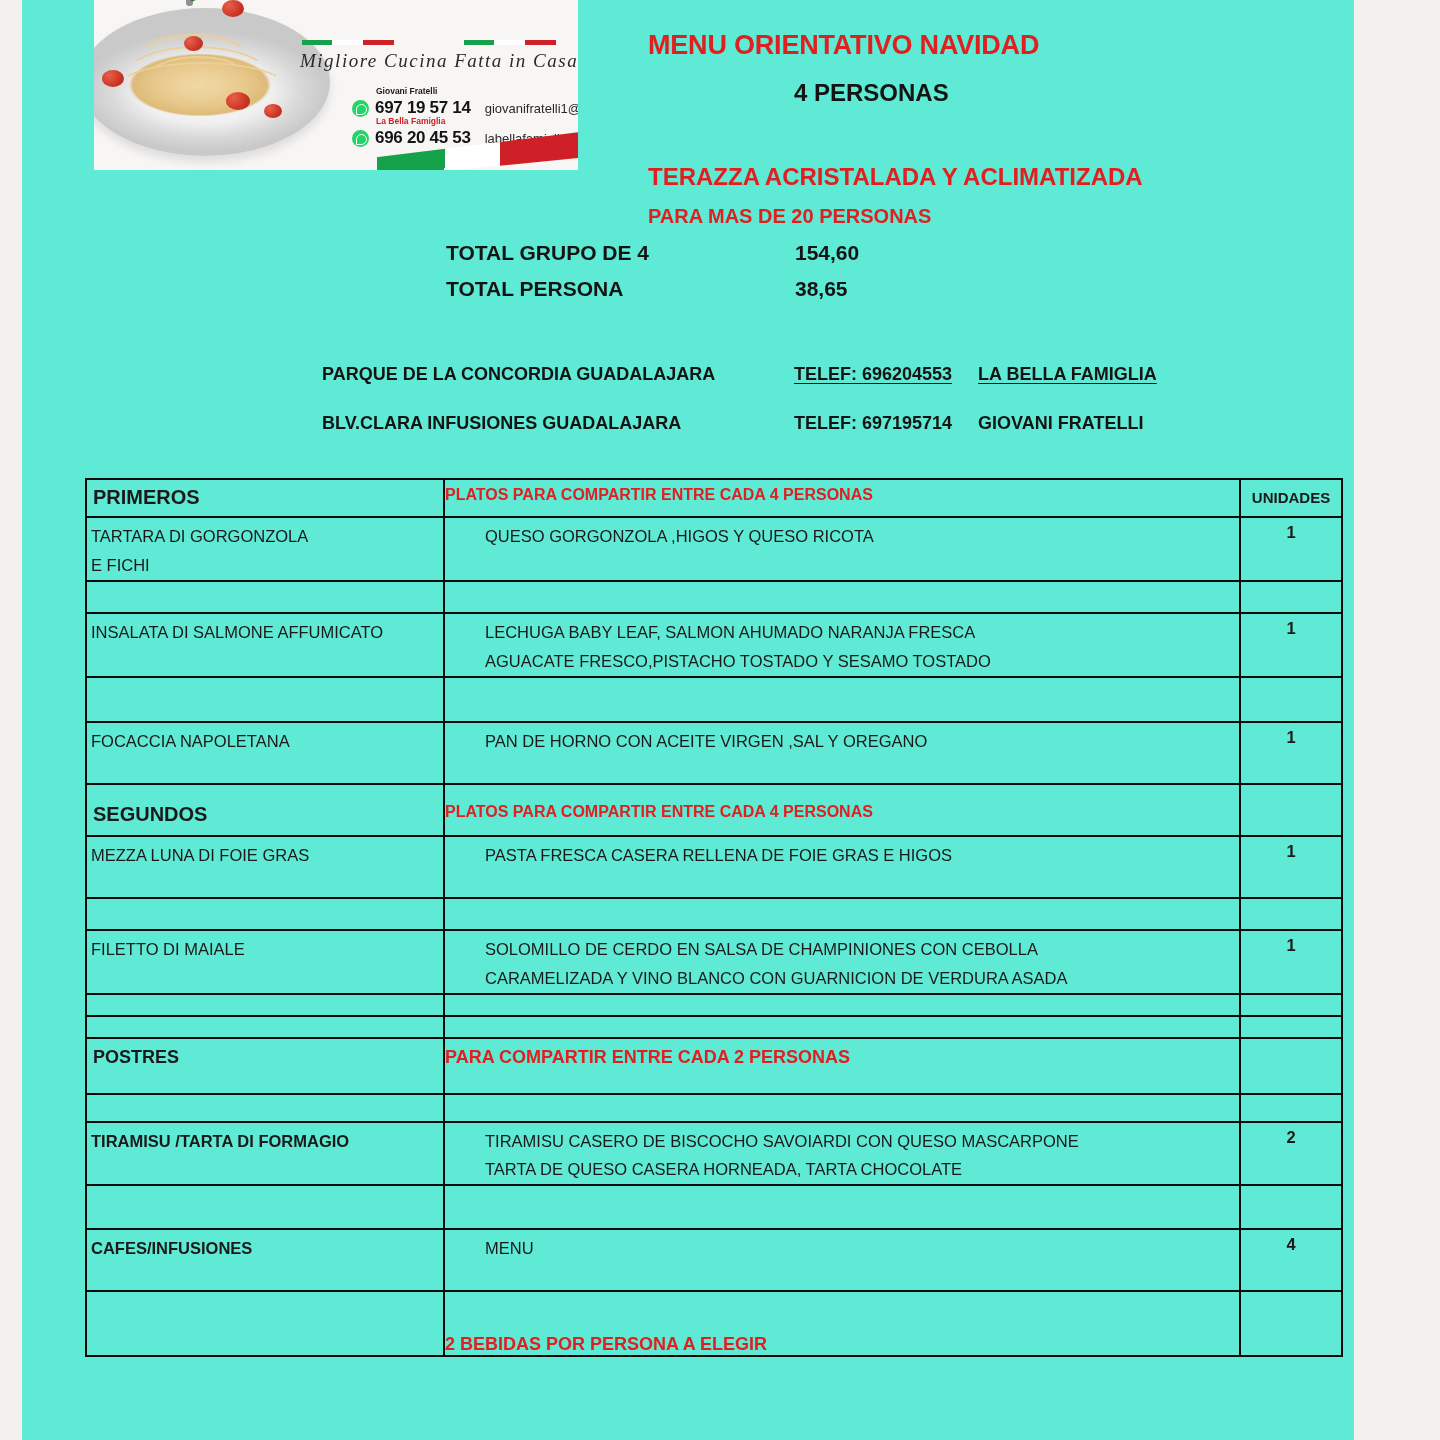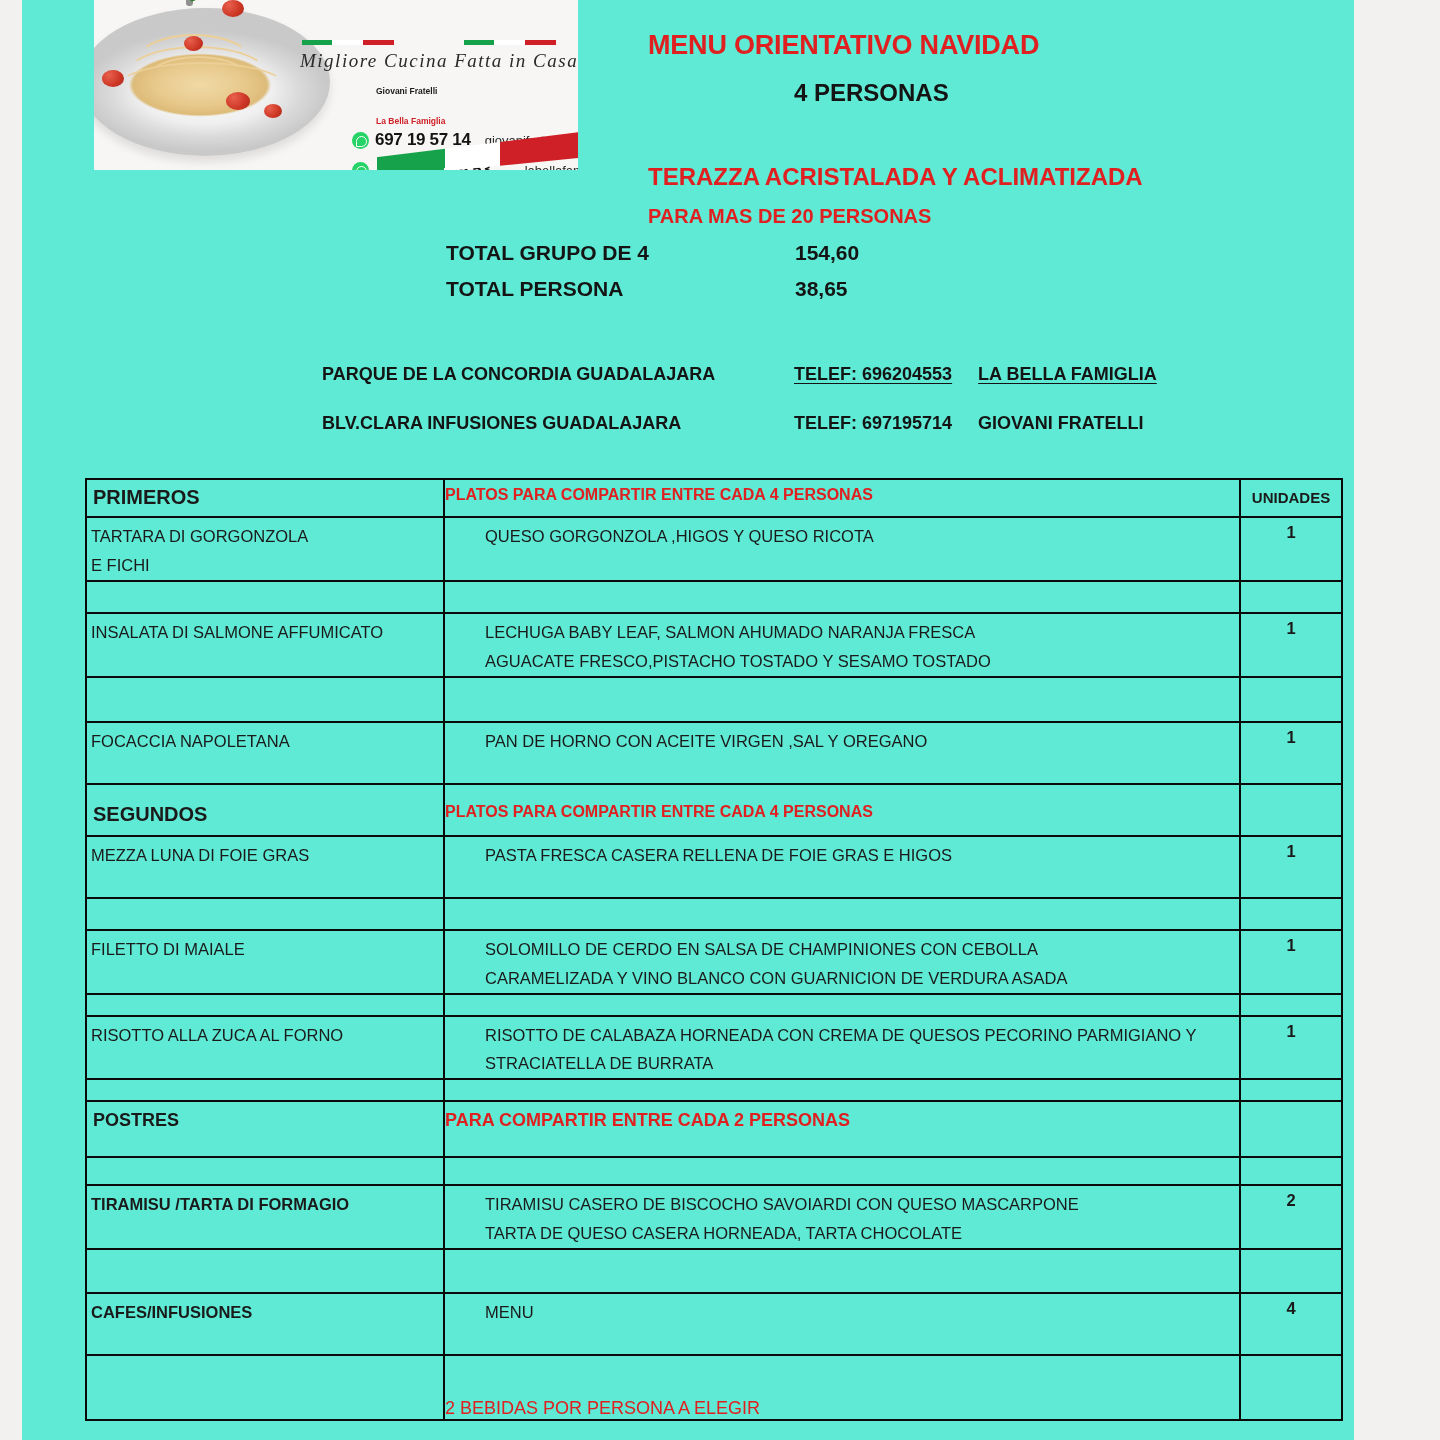--- a/index.html
+++ b/index.html
@@ -100,24 +100,23 @@
     font-size: 19px;
     color: #2a2a2a;
     letter-spacing: 1.5px;
     white-space: nowrap;
   }
 
   .contact-row {
     position: absolute;
     display: flex;
     align-items: center;
-    margin-top: 32px;
   }
   .cr1 { left: 258px; top: 136px; }
-  .cr2 { left: 258px; top: 166px; gap: 20px; }
+  .cr2 { left: 258px; top: 166px; }
   .wa-icon {
     width: 17px; height: 17px; border-radius: 50%;
     background: #25d366;
     display: inline-block;
     position: relative;
     margin-right: 6px;
     flex: 0 0 auto;
   }
   .wa-icon::after {
     content: "";
@@ -265,21 +264,21 @@
     font-size: 16.5px; color: #1a1a1a;
     padding: 4px 0 0 0;
     line-height: 1.75;
   }
   .dish-desc .ln { display: block; white-space: nowrap; margin-left: 40px; }
   .dish-units {
     font-size: 16.5px; font-weight: 700; color: #1a1a1a;
     padding: 5px 0 0 0;
   }
   .red-note {
-    font-size: 18px; font-weight: 400; color: #e02020;
+    font-size: 18px; font-weight: 700; color: #e02020;
     padding: 2px 8px 0 0;
     white-space: nowrap;
   }
 </style>
 </head>
 <body>
 
 <div id="page">
 
   <div id="header">
@@ -469,34 +468,20 @@
             <div class="dish-units">1</div>
           </td>
       </tr>
 
       <tr style="height:22px">
         <td></td>
         <td></td>
         <td class="c-units"></td>
       </tr>
 
-      <tr style="height:62px">
-        <td>
-            <div class="dish-name">RISOTTO ALLA ZUCA AL FORNO</div>
-          </td>
-        <td>
-          <div class="dish-desc">
-            <span class="ln">RISOTTO DE CALABAZA HORNEADA CON CREMA DE QUESOS PECORINO PARMIGIANO Y</span>
-            <span class="ln">STRACIATELLA DE BURRATA</span>
-          </div>
-        </td>
-        <td class="c-units">
-            <div class="dish-units">1</div>
-          </td>
-      </tr>
 
       <tr style="height:22px">
         <td></td>
         <td></td>
         <td class="c-units"></td>
       </tr>
 
       <tr class="sec-head" style="height:56px">
         <td>
             <div class="sec-title" style="font-size:18px;padding-top:8px">POSTRES</div>

